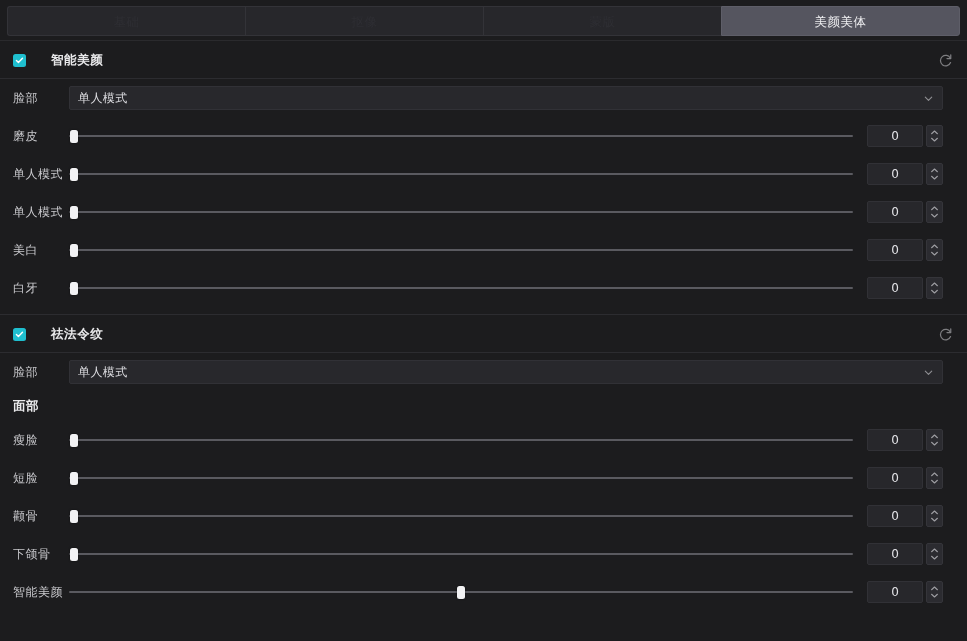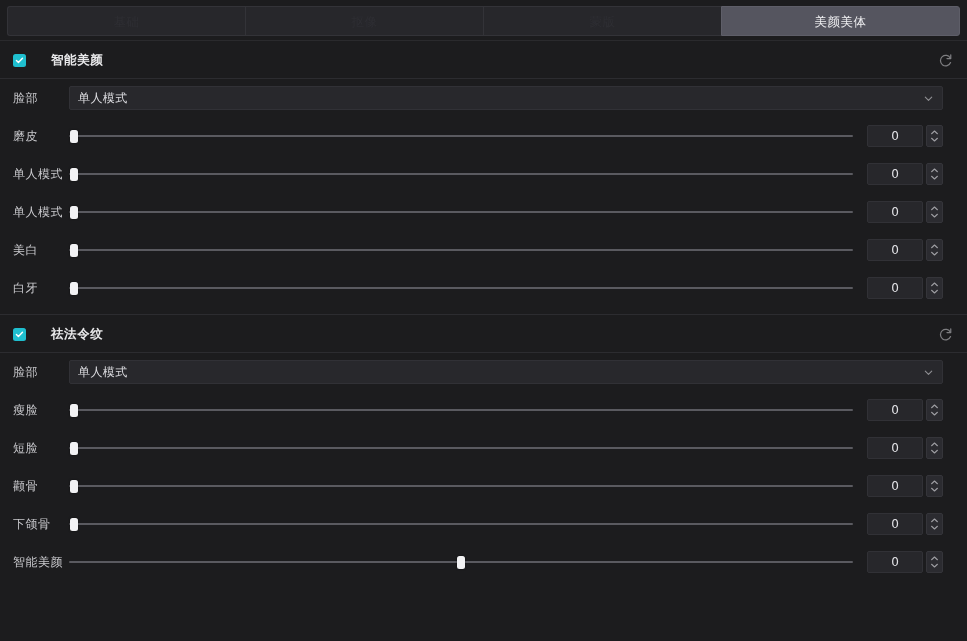--- a/index.html
+++ b/index.html
@@ -362,20 +362,21 @@
     <div class="select">
       <span class="val">单人模式</span>
       <span class="chev">
         <svg width="11" height="11" viewBox="0 0 12 12">
           <path d="M2.5 4.5 L6 8 L9.5 4.5" fill="none" stroke="#c6c6ca" stroke-width="1.2" stroke-linecap="round" stroke-linejoin="round"></path>
         </svg>
       </span>
     </div>
   </div>
 
+  <div class="subhead">面部</div>
 
   <div class="row">
     <span class="row-label">瘦脸</span>
     <div class="slider">
       <div class="track"></div>
       <div class="knob" style="left:0.6%"></div>
     </div>
     <div class="spin">
       <div class="num">0</div>
       <div class="arrows">

